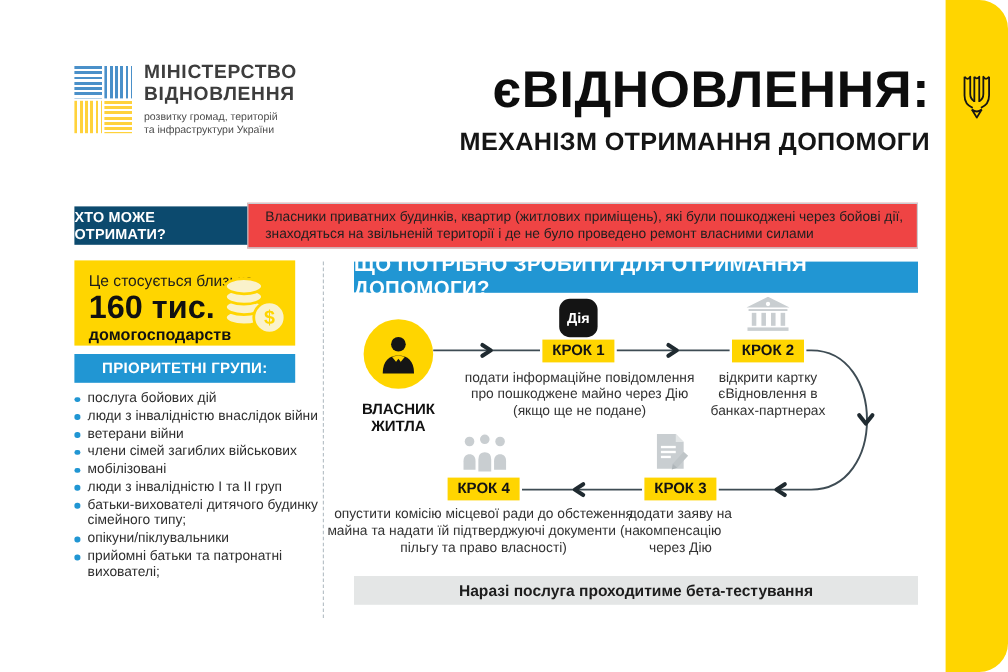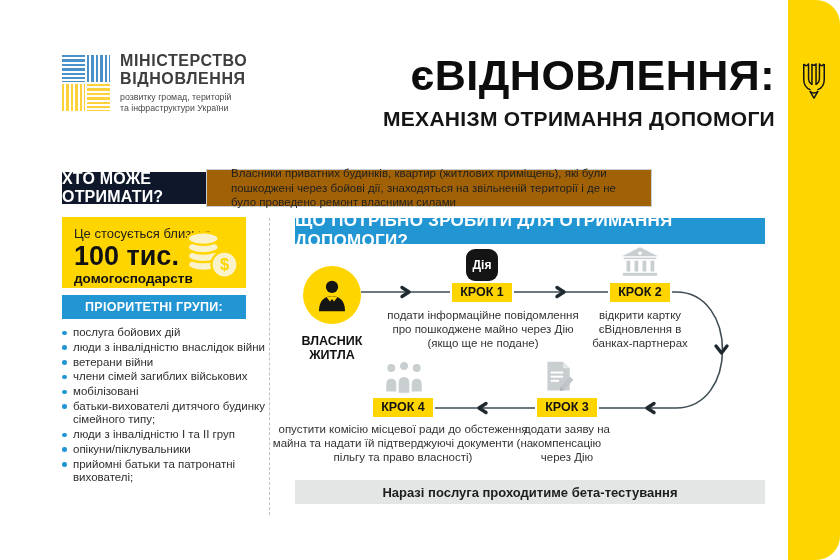--- a/index.html
+++ b/index.html
@@ -21,25 +21,25 @@
   .ministry { position:absolute; left:120px; top:52px; }
   .ministry .name { font-size:16px; font-weight:700; color:#3d3d3d; letter-spacing:.6px; line-height:18px; }
   .ministry .sub { margin-top:4px; font-size:8.8px; color:#4a4a4a; line-height:10.5px; }
 
   
   .title-block { position:absolute; right:65px; top:52px; text-align:right; }
   .title-block .big { font-size:43px; font-weight:800; color:#0d0d0d; letter-spacing:.5px; line-height:46px; }
   .title-block .small { margin-top:9px; font-size:21px; font-weight:600; color:#151515; letter-spacing:.3px; }
 
   
-  .elig-box { position:absolute; left:206px; top:169px; width:446px; height:38px;
-              background:#a16207; border:1px solid #c9ced2; padding:4px 10px 4px 24px;
+  .elig-box { position:absolute; left:206px; top:169px; width:559px; height:38px;
+              background:#ef4444; border:1px solid #c9ced2; padding:4px 10px 4px 14px;
               font-size:11.5px; line-height:14.5px; color:#1f1f1f; display:flex; align-items:center; }
-  .elig-label { position:absolute; left:62px; top:172px; width:144px; height:32px; background:#0f172a;
-                color:#fff; font-size:16px; font-weight:700; letter-spacing:.2px;
+  .elig-label { position:absolute; left:62px; top:172px; width:144px; height:32px; background:#0c4a6e;
+                color:#fff; font-size:12px; font-weight:700; letter-spacing:.2px;
                 display:flex; align-items:center; justify-content:center; }
 
   
   .scale-box { position:absolute; left:62px; top:217px; width:184px; height:71px; background:#ffd500; padding:9px 0 0 12px; }
   .scale-box .intro { font-size:13px; color:#1d1d1d; }
   .scale-box .num { font-size:27px; font-weight:800; color:#111; line-height:30px; }
   .scale-box .cap { font-size:13.5px; font-weight:700; color:#111; }
   .coins { position:absolute; right:6px; top:9px; width:58px; height:54px; }
 
   .prio-bar { position:absolute; left:62px; top:295px; width:184px; height:24px; background:#2196d3;
@@ -127,43 +127,43 @@
     <div class="small">МЕХАНІЗМ ОТРИМАННЯ ДОПОМОГИ</div>
   </div>
 
   <div class="elig-box">
     <span>Власники приватних будинків, квартир (житлових приміщень), які були пошкоджені через бойові дії, знаходяться на звільненій території і де не було проведено ремонт власними силами</span>
   </div>
   <div class="elig-label">ХТО МОЖЕ ОТРИМАТИ?</div>
 
   <div class="scale-box">
     <div class="intro">Це стосується близько</div>
-    <div class="num">100 тис.</div>
+    <div class="num">160 тис.</div>
     <div class="cap">домогосподарств</div>
     <svg class="coins" viewBox="0 0 60 56">
       <g fill="#faf2cb" stroke="#ffd500" stroke-width="2.4">
         <ellipse cx="22" cy="40" rx="16" ry="6.5"></ellipse>
         <ellipse cx="22" cy="31" rx="16" ry="6.5"></ellipse>
         <ellipse cx="22" cy="22" rx="16" ry="6.5"></ellipse>
         <ellipse cx="22" cy="13" rx="16" ry="6.5"></ellipse>
         <circle cx="44" cy="40" r="13.5"></circle>
       </g>
       <text x="44" y="46" text-anchor="middle" font-size="17" font-weight="bold" fill="#ffd500">$</text>
     </svg>
   </div>
 
   <div class="prio-bar">ПРІОРИТЕТНІ ГРУПИ:</div>
   <div class="prio-list">
     <div class="item">послуга бойових дій</div>
     <div class="item">люди з інвалідністю внаслідок війни</div>
     <div class="item">ветерани війни</div>
     <div class="item">члени сімей загиблих військових</div>
     <div class="item">мобілізовані</div>
+    <div class="item">люди з інвалідністю І та ІІ груп</div>
     <div class="item">батьки-вихователі дитячого будинку сімейного типу;</div>
-    <div class="item">люди з інвалідністю І та ІІ груп</div>
     <div class="item">опікуни/піклувальники</div>
     <div class="item">прийомні батьки та патронатні вихователі;</div>
   </div>
 
   <div class="divider"></div>
 
   <div class="proc-bar">ЩО ПОТРІБНО ЗРОБИТИ ДЛЯ ОТРИМАННЯ ДОПОМОГИ?</div>
 
   <svg class="flow-svg" viewBox="0 0 490 240">
     <g fill="none" stroke="#3e4c54" stroke-width="1.6">

